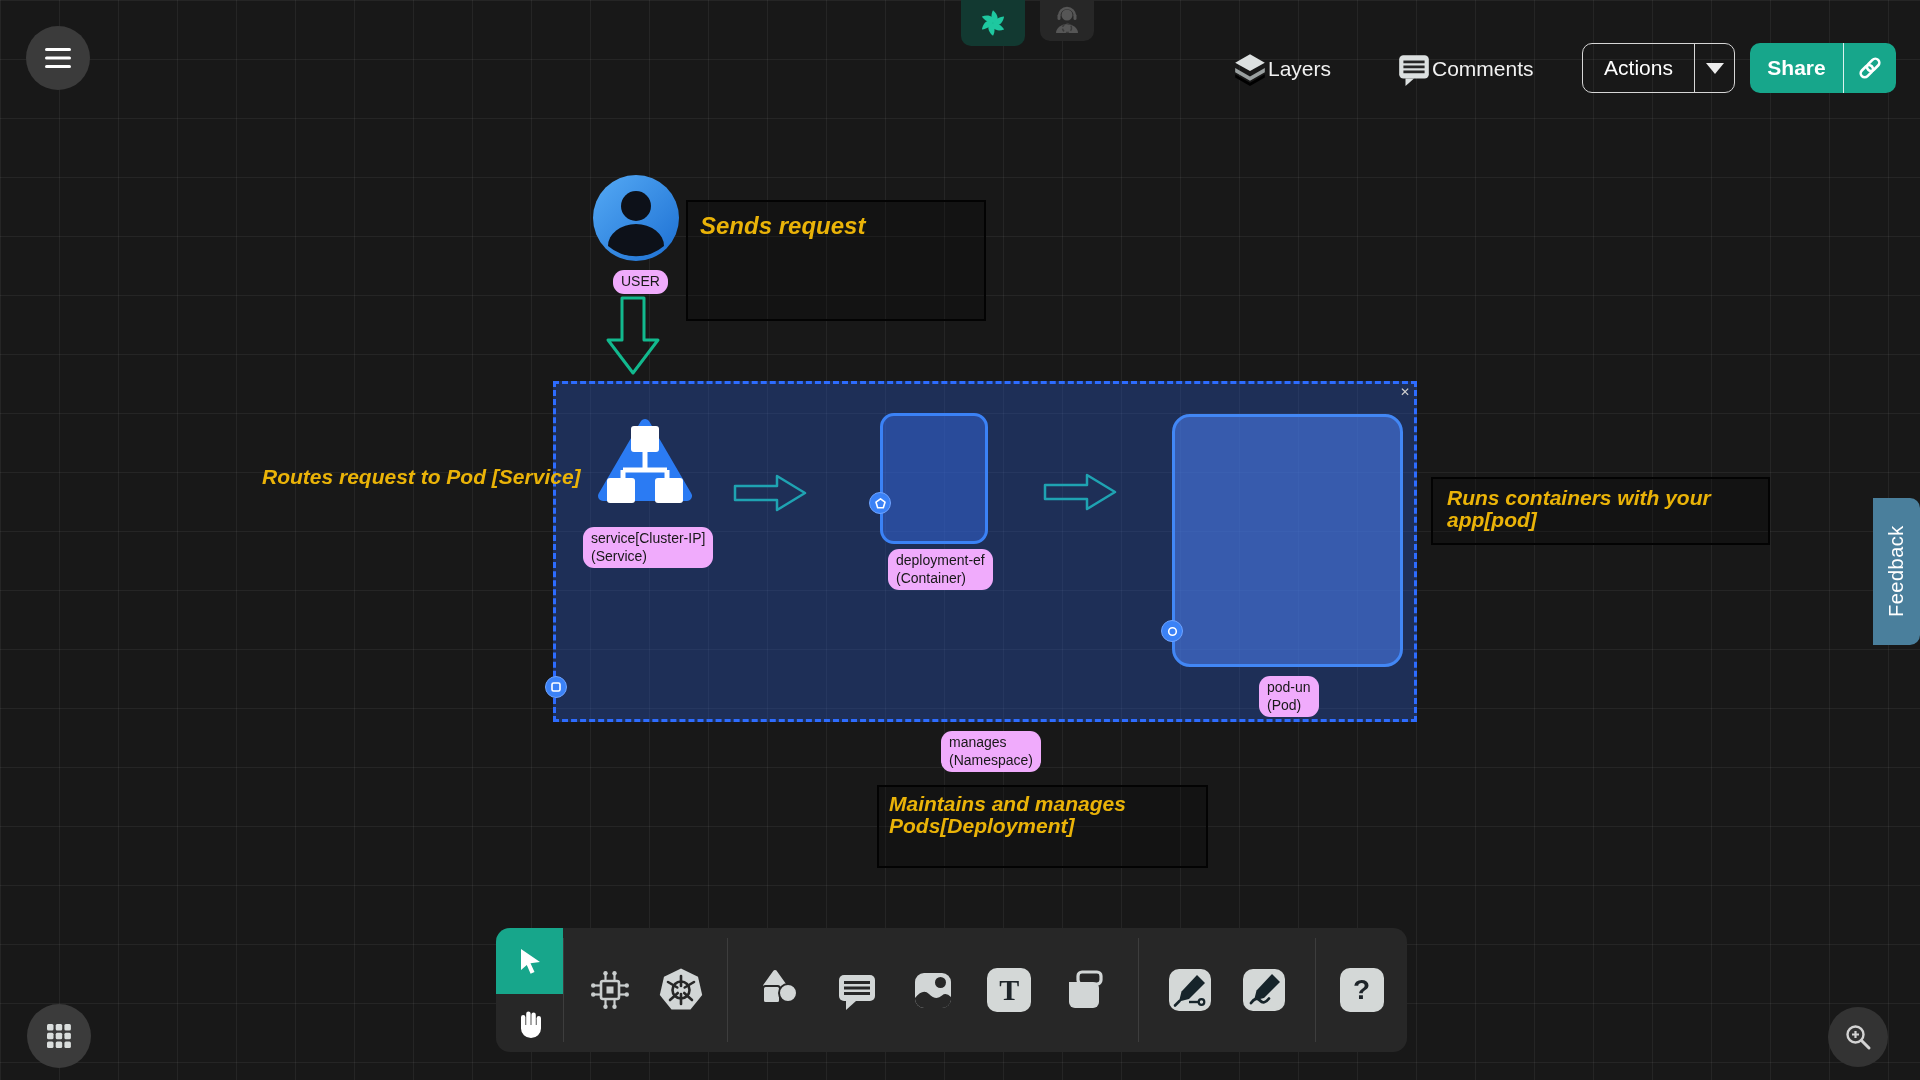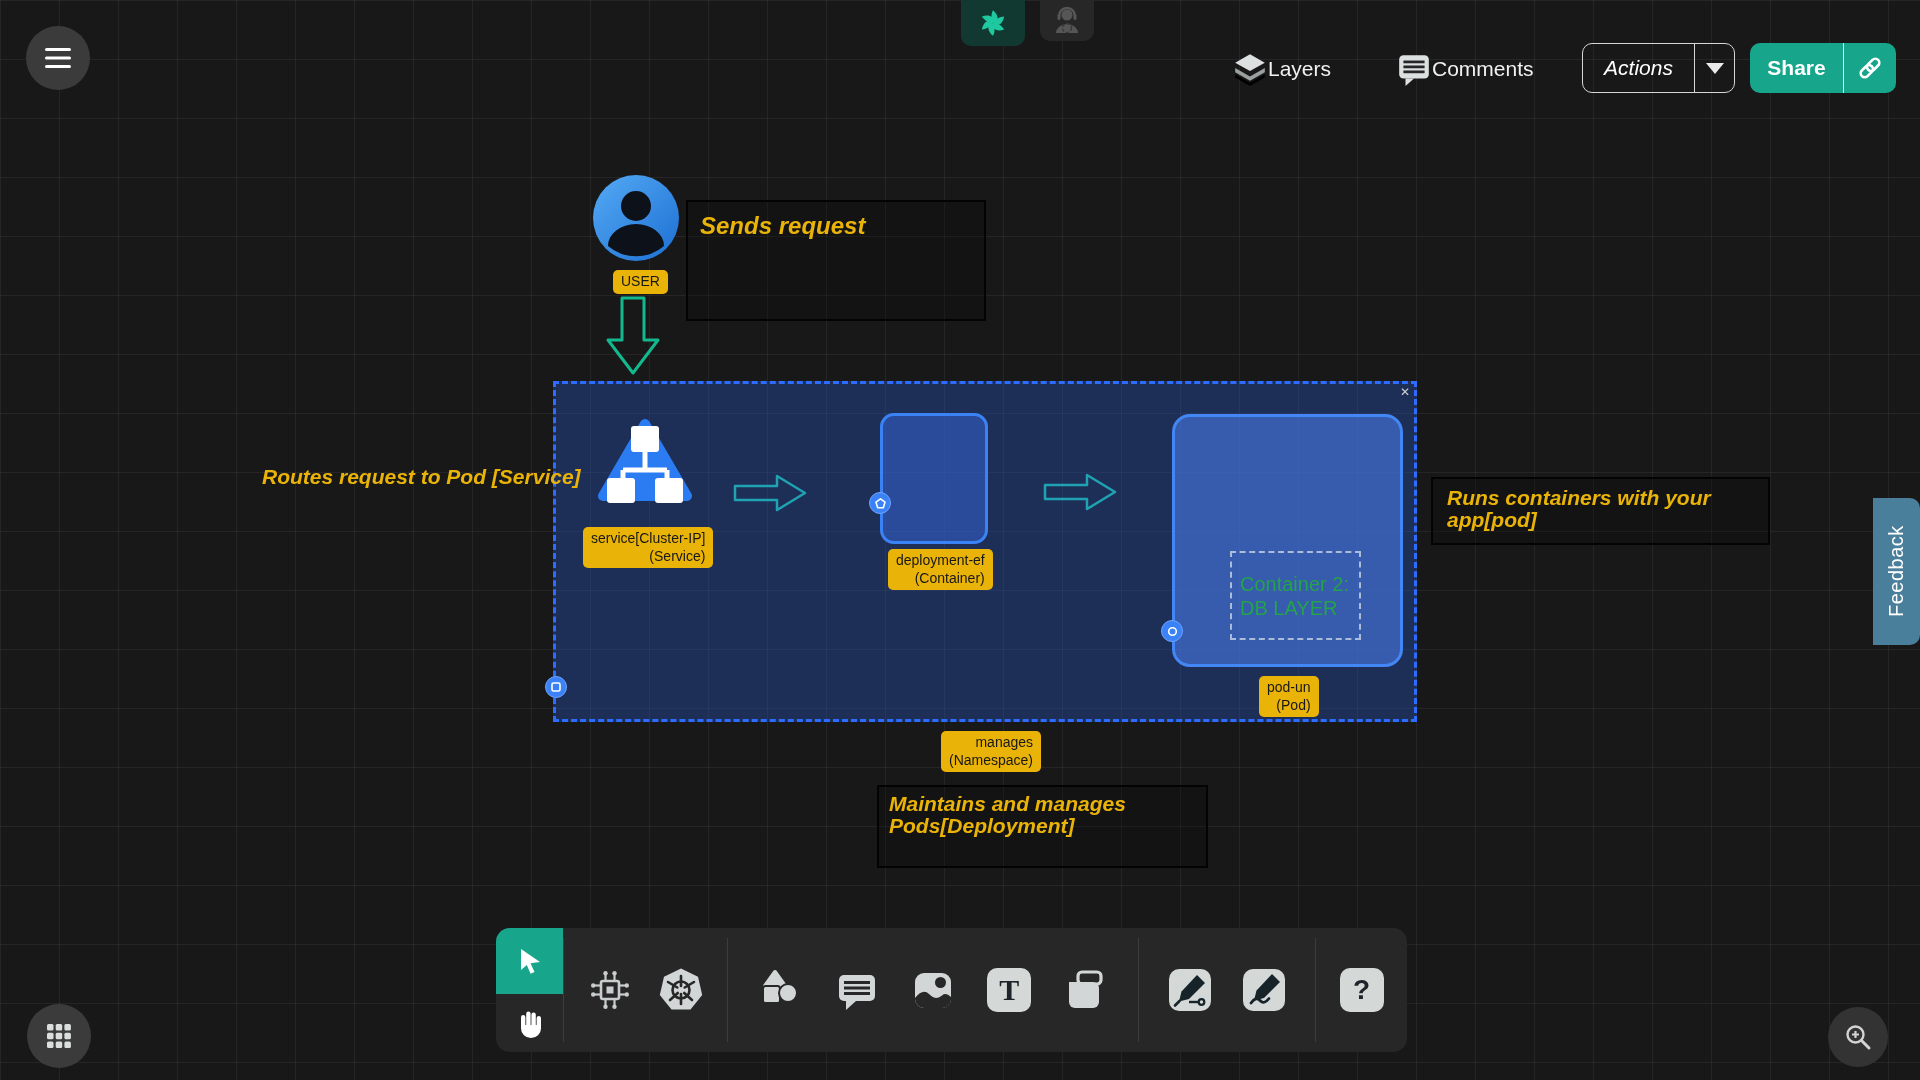--- a/index.html
+++ b/index.html
@@ -30,21 +30,21 @@
   .tab-logo { background: #123931; }
   .tab-agent { background: #272727; }
 
   .hdr-item {
     display: flex; align-items: center; 
     color: #f1f1f1; font-size: 21px; cursor: pointer;
   }
   .actions-btn {
     display: flex; align-items: stretch;
     border: 1.5px solid #d6d6d6; border-radius: 10px;
-    color: #fff; font-size: 21px; cursor: pointer; overflow: hidden; font-style: italic;
+    color: #fff; font-size: 21px; cursor: pointer; overflow: hidden;
   }
   .actions-label { display:flex; align-items:center; justify-content:center; width: 111px; }
   .actions-caret { display:flex; align-items:center; justify-content:center; width: 40px; border-left: 1.5px solid #d6d6d6; }
   .caret-down { width:0; height:0; border-left:9px solid transparent; border-right:9px solid transparent; border-top:11px solid #ececec; }
   .share-btn {
     display: flex; align-items: stretch; background: #17a68b;
     border-radius: 10px; color: #fff; font-size: 21px; font-weight: 700;
     cursor: pointer; overflow: hidden;
   }
   .share-label { display:flex; align-items:center; justify-content:center; width: 93px; }
@@ -61,22 +61,22 @@
   .selection-area {
     background: rgba(44, 95, 215, 0.33);
     border: 3px dashed #2d6cff;
   }
   .anchor-badge {
     width: 22px; height: 22px; border-radius: 50%;
     background: #3b82f6; border: 1.5px solid #6ea3ff;
     display: flex; align-items: center; justify-content: center;
   }
   .node-label {
-    background: #eab308; color: #181818; border-radius: 5px;
-    padding: 3px 8px; font-size: 14px; line-height: 1.25; text-align: right;
+    background: #f0abfc; color: #181818; border-radius: 11px;
+    padding: 3px 8px; font-size: 14px; line-height: 1.25; text-align: left;
     white-space: nowrap;
   }
   .annot-text { color: #eab308; font-weight: 700; font-style: italic; }
   .annot-box { border: 2px solid #030303; background: rgba(5,5,5,0.22); }
   .deployment-node {
     background: rgba(52, 104, 222, 0.5);
     border: 3px solid #3b82f6; border-radius: 14px;
   }
   .pod-node {
     background: rgba(72, 122, 230, 0.6);
@@ -247,23 +247,20 @@
 <div class="abs node-label" style="left:888px;top:549px">
   <div>deployment-ef</div>
   <div>(Container)</div>
 </div>
 
 <svg class="abs" style="left:1043px;top:472px" width="74" height="40" viewBox="0 0 74 40">
   <path d="M2 13 H44 V3 L72 20 L44 37 V27 H2 Z" fill="none" stroke="#1fa3b2" stroke-width="2.5" stroke-linejoin="round"></path>
 </svg>
 
 <div class="abs pod-node" style="left:1172px;top:414px;width:231px;height:253px">
-  <div class="abs container-box" style="left:55px;top:134px;width:131px;height:89px">
-    <span>Container 2: DB LAYER</span>
-  </div>
 </div>
 <div class="abs anchor-badge" style="left:1161px;top:620px">
   <svg width="11" height="11" viewBox="0 0 11 11">
     <circle cx="5.5" cy="5.5" r="3.8" fill="none" stroke="#fff" stroke-width="1.6"></circle>
   </svg>
 </div>
 <div class="abs node-label" style="left:1259px;top:676px">
   <div>pod-un</div>
   <div>(Pod)</div>
 </div>

